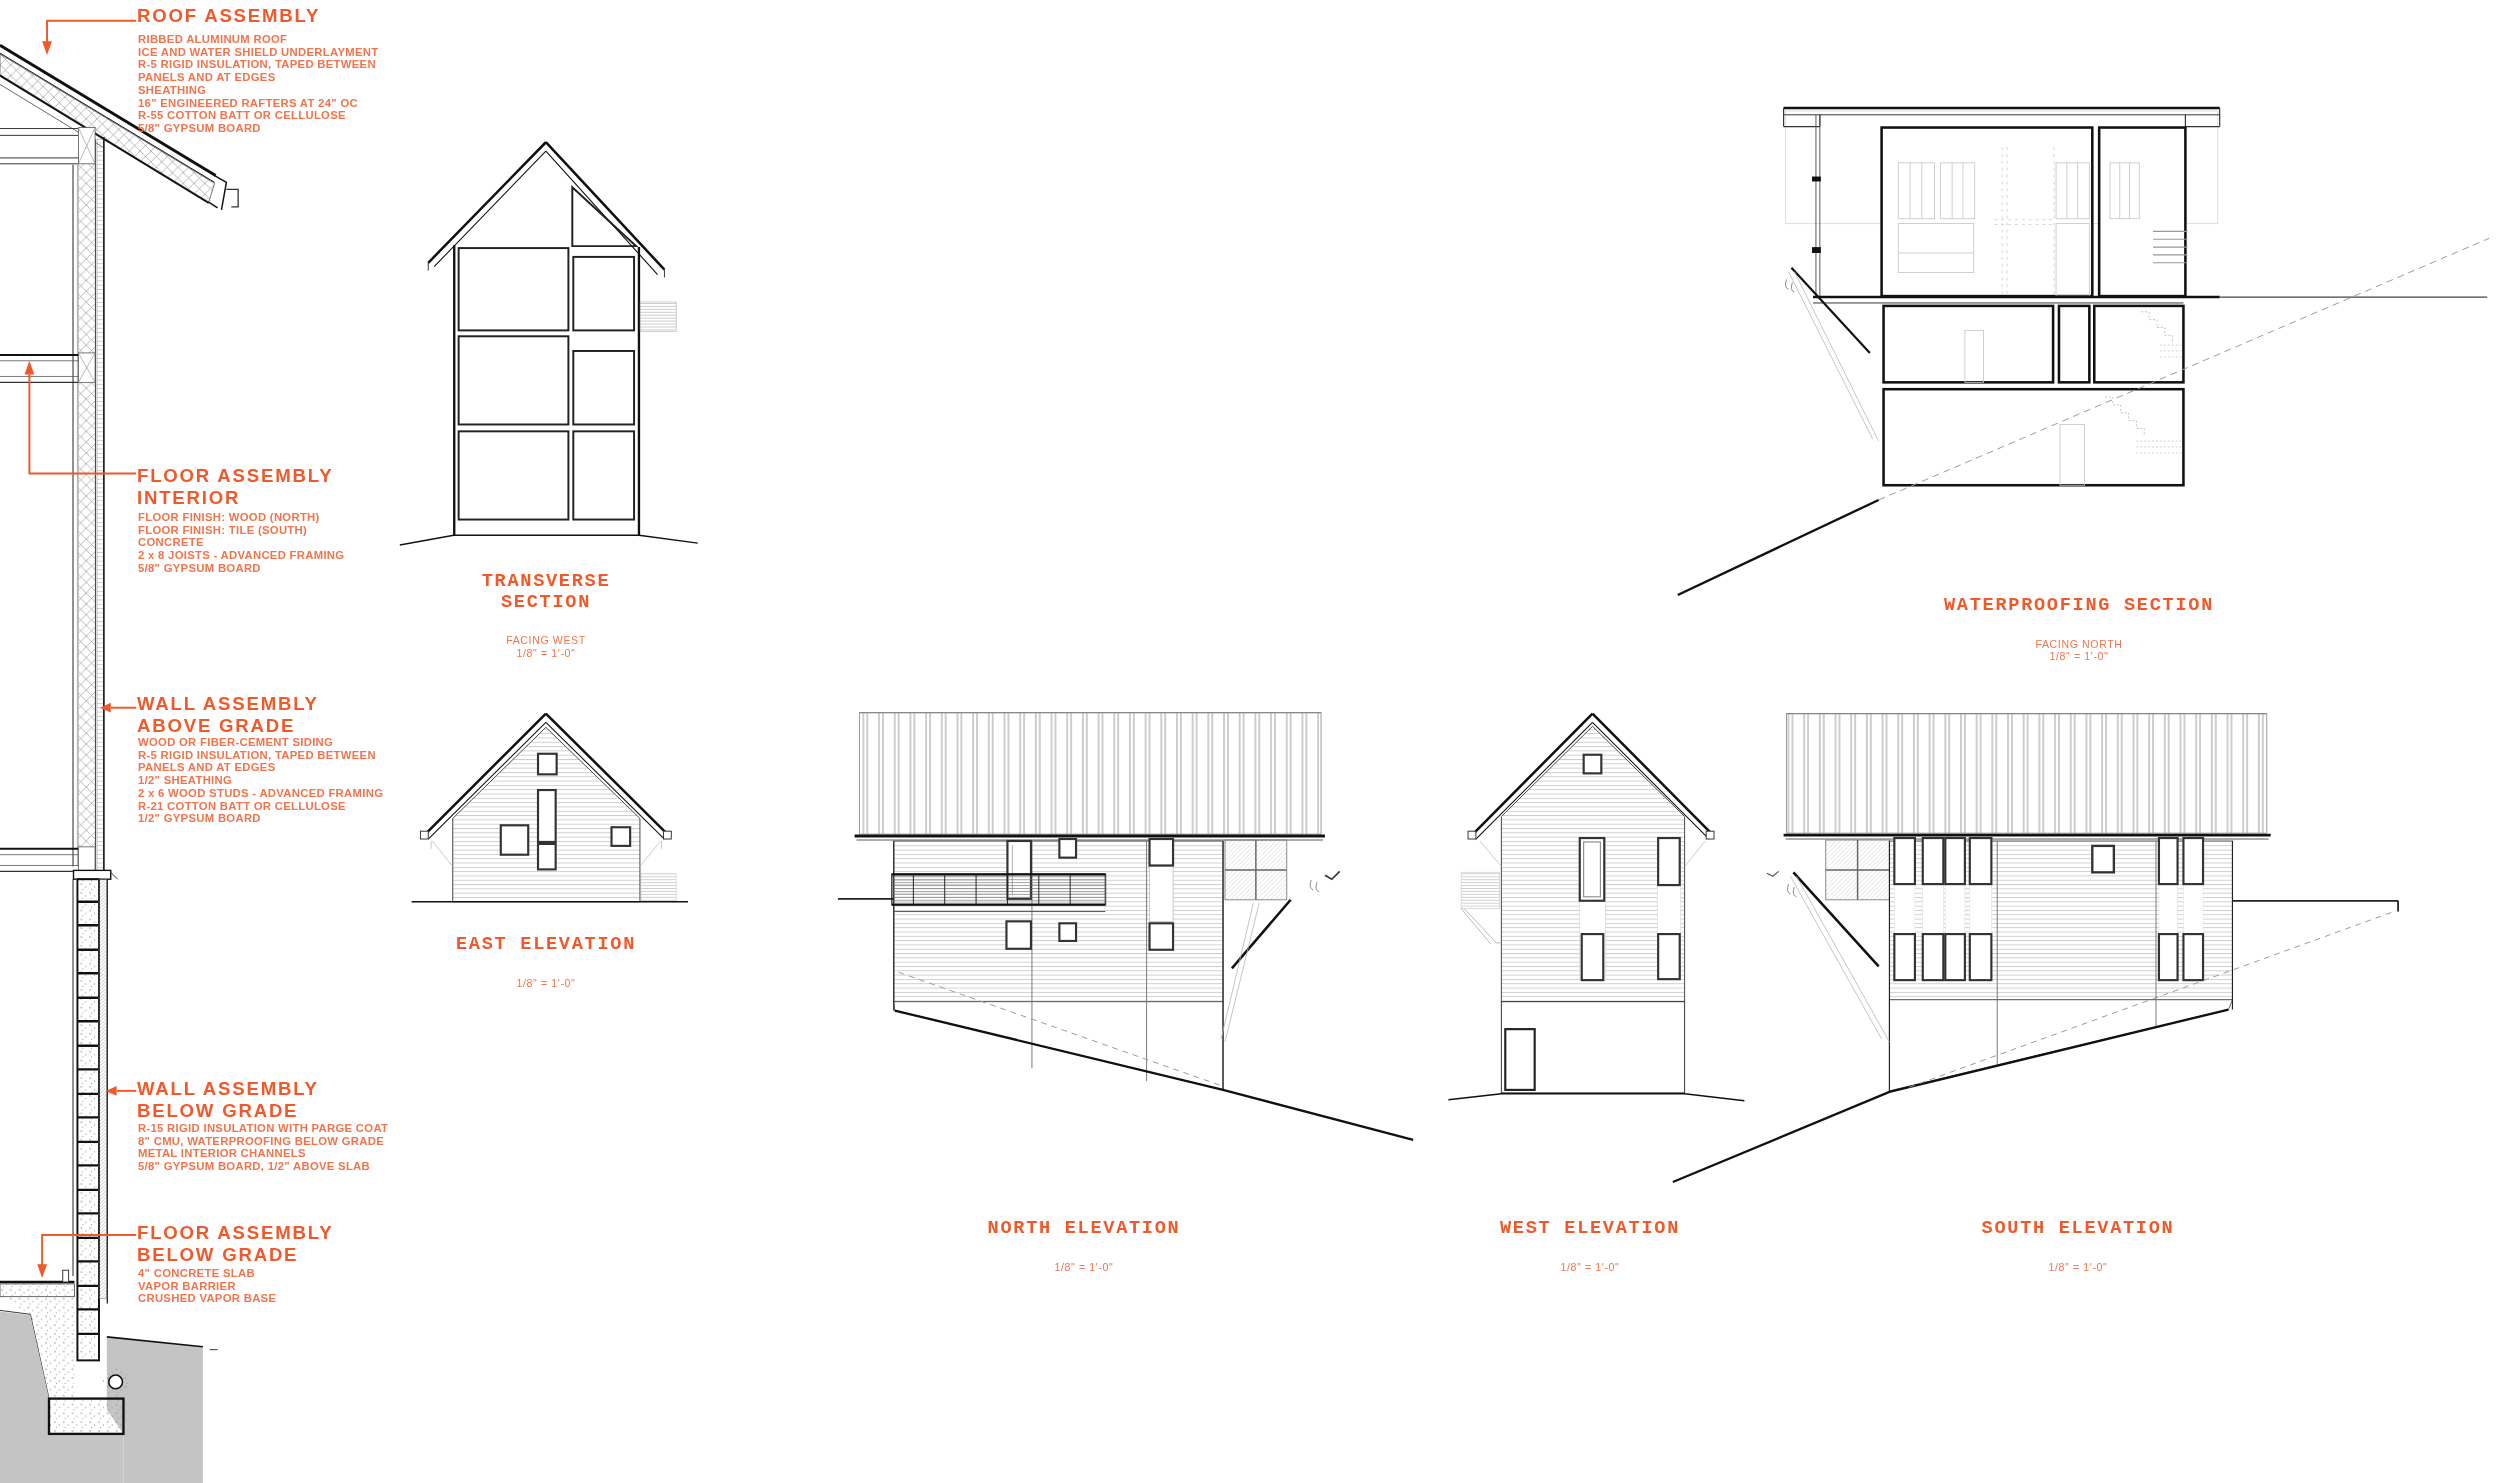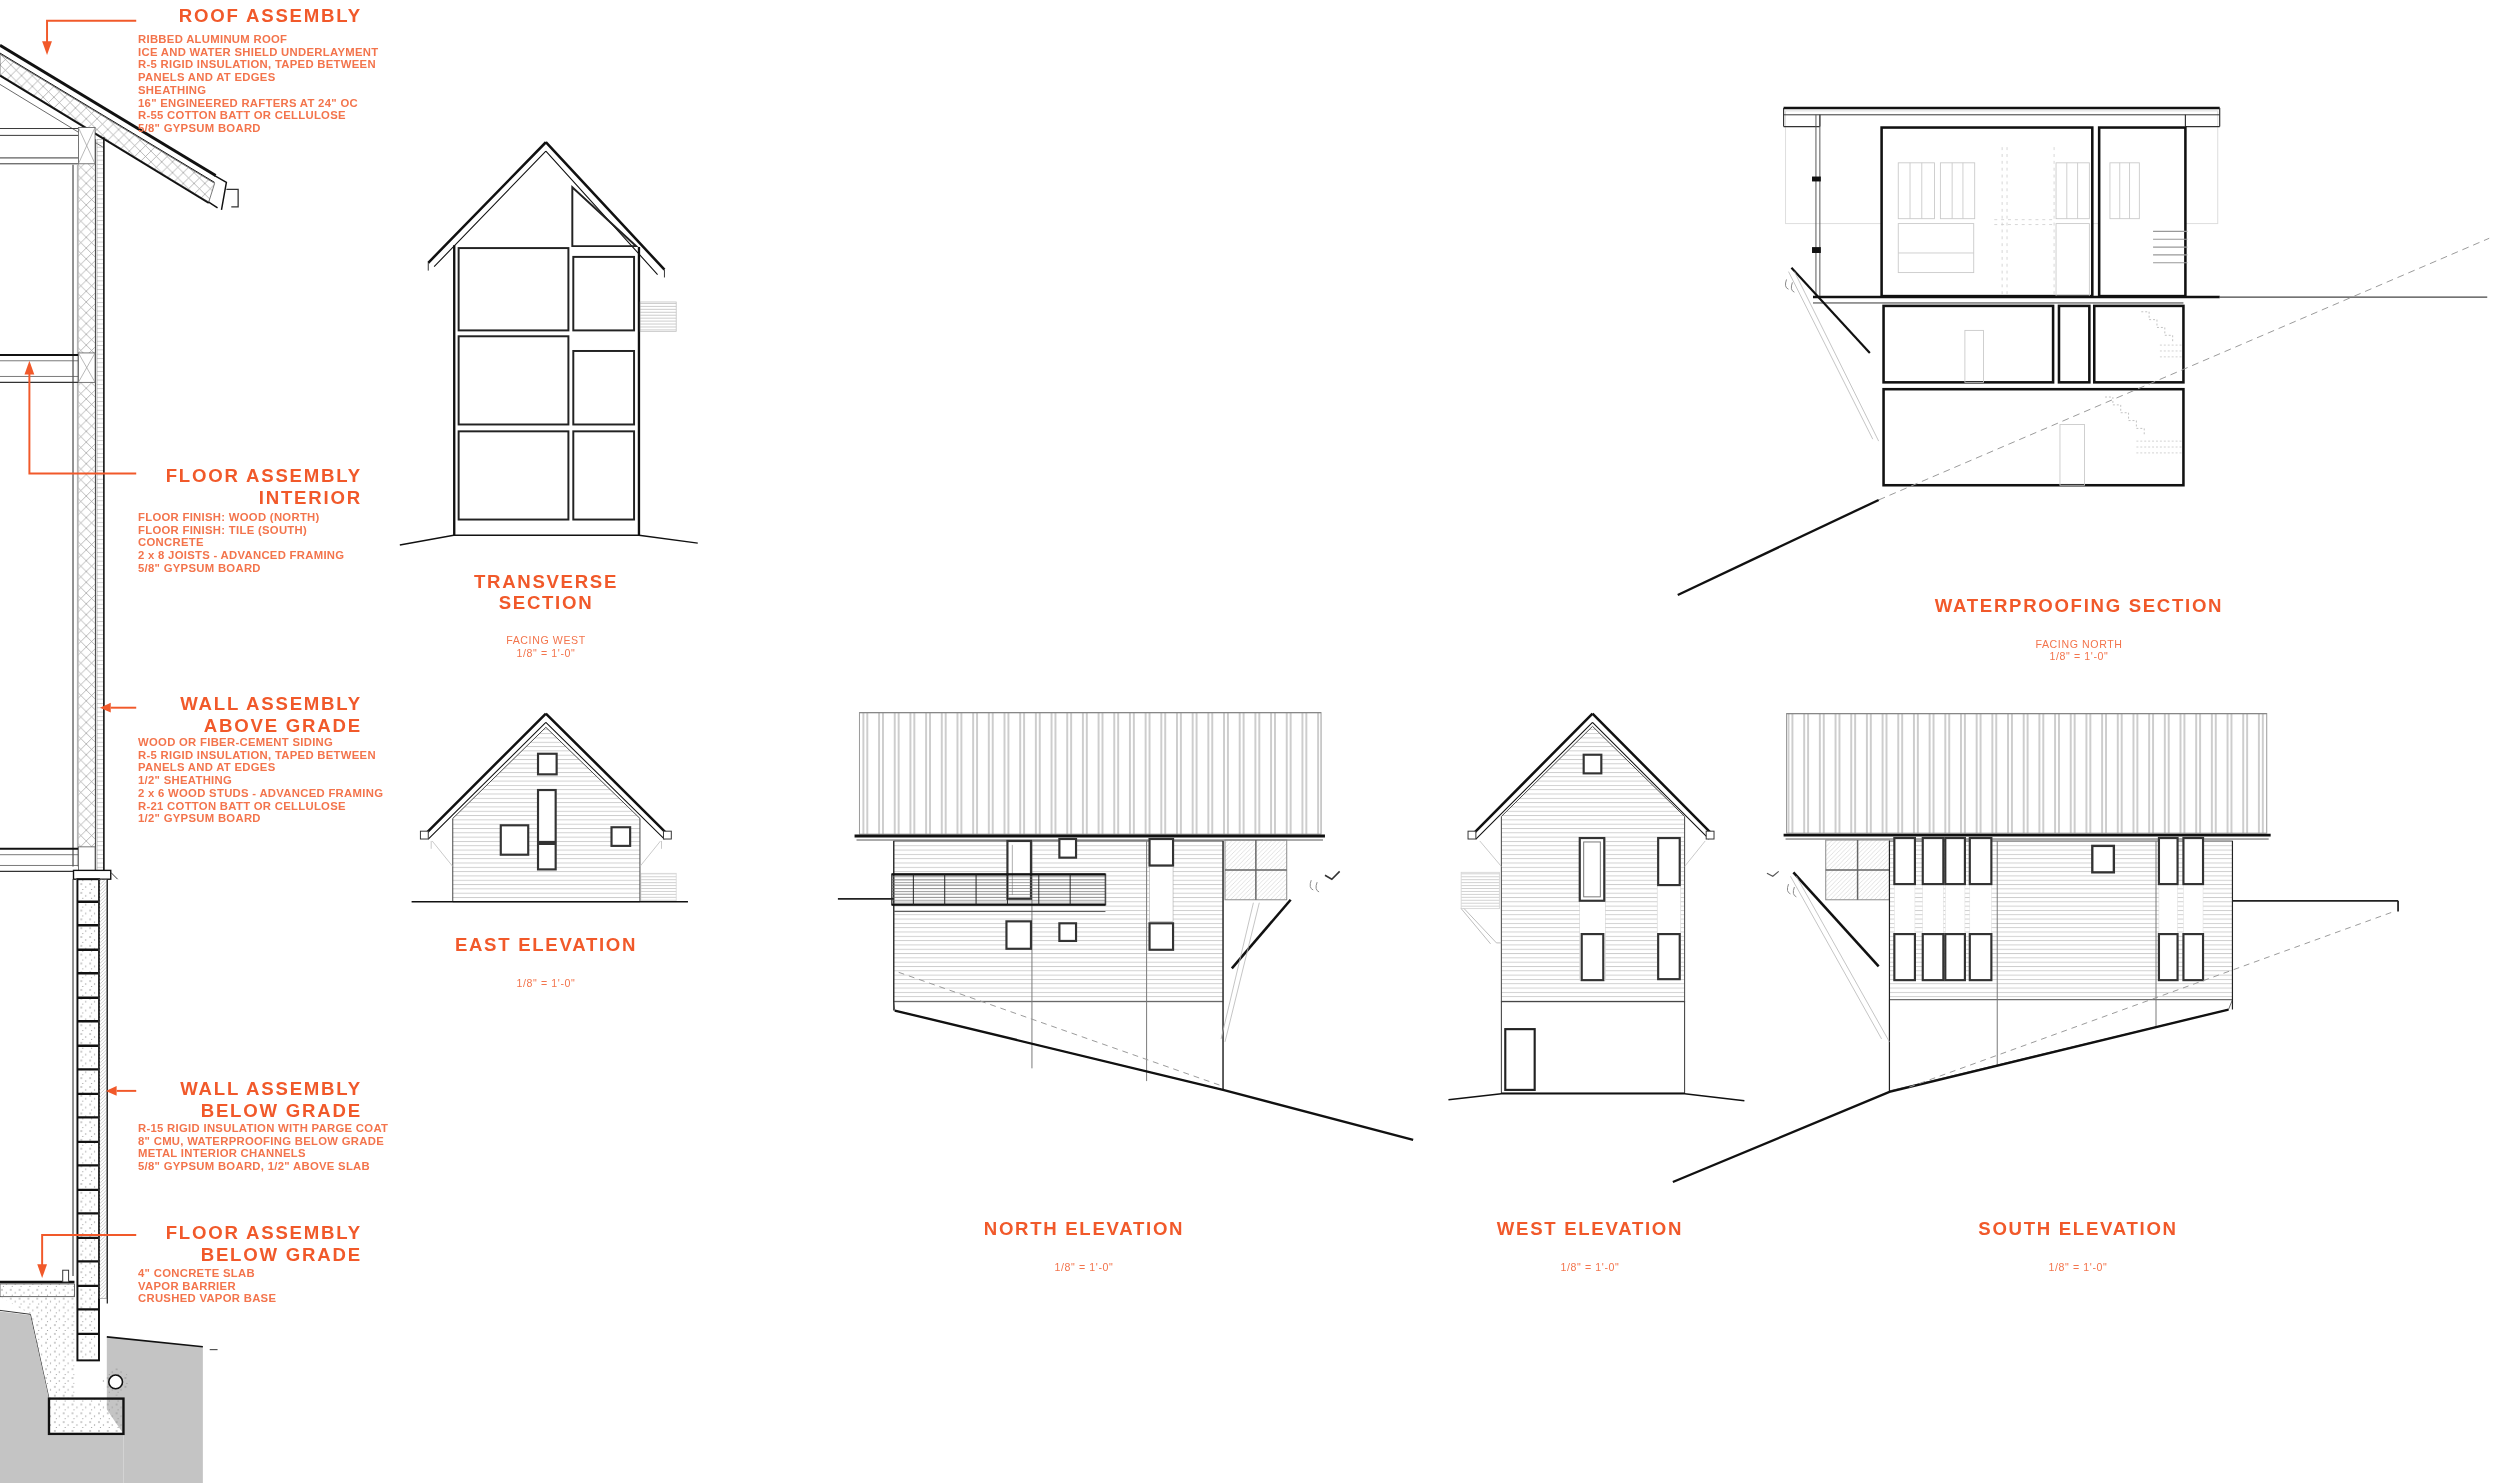--- a/index.html
+++ b/index.html
@@ -5,27 +5,27 @@
   :root{
     --accent:#F1592A;
     --accent-light:#F3744C;
   }
   html,body{margin:0;padding:0;background:#fff;}
   #sheet{position:relative;width:2499px;height:1484px;background:#fff;overflow:hidden;
          font-family:"Liberation Sans", sans-serif;}
   #lineart{position:absolute;left:0;top:0;}
   .callout-title{position:absolute;left:137px;width:225px;
     font-weight:700;font-size:18.6px;line-height:21.6px;letter-spacing:1.8px;
-    color:var(--accent);text-align:right;}
+    color:var(--accent);}
   .callout-body{position:absolute;left:138px;width:245px;
     font-weight:700;font-size:11.3px;line-height:12.7px;letter-spacing:0.3px;
     color:var(--accent-light);}
   .callout-body div{white-space:nowrap;}
   .dwg-label{position:absolute;text-align:center;color:var(--accent);}
-  .dwg-label .t{font-weight:700;font-size:18.6px;line-height:20.6px;letter-spacing:1.7px;}
+  .dwg-label .t{font-weight:700;font-size:18.6px;line-height:20.6px;letter-spacing:1.7px;font-family:Liberation Mono, monospace;}
   .dwg-label .sub{font-weight:400;font-size:10.6px;line-height:12.7px;letter-spacing:0.6px;
     color:var(--accent-light);margin-top:21px;}
   .dwg-label .sc{font-weight:400;font-size:10.6px;line-height:12.7px;letter-spacing:0.6px;
     color:var(--accent-light);}
 </style>
 </head>
 <body>
 
 <div id="sheet">
 

